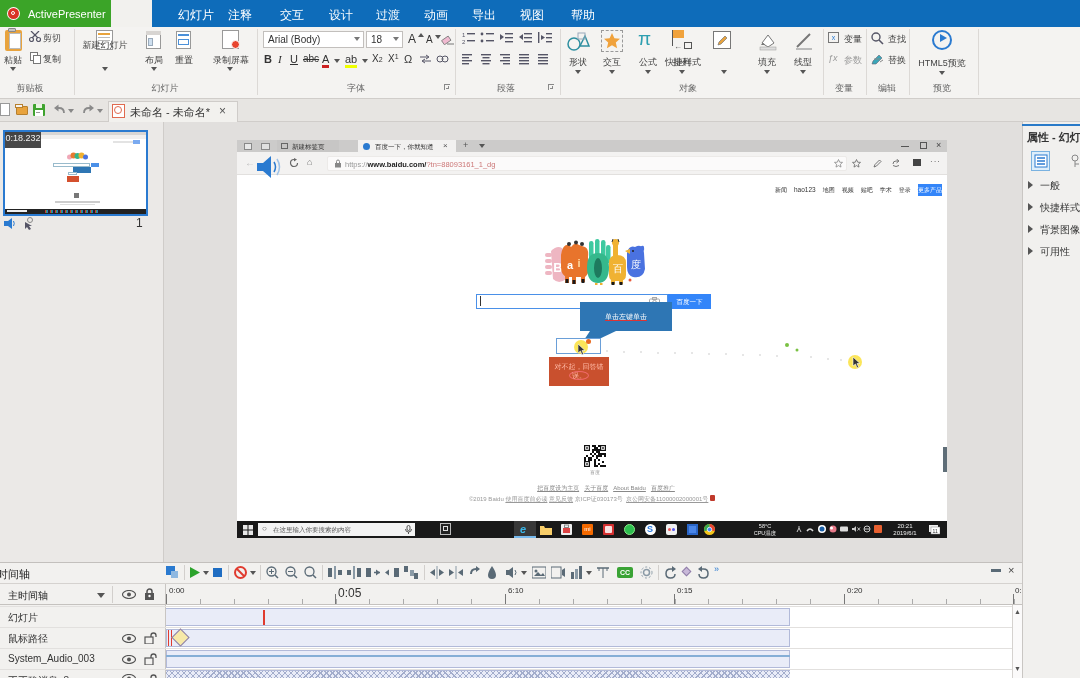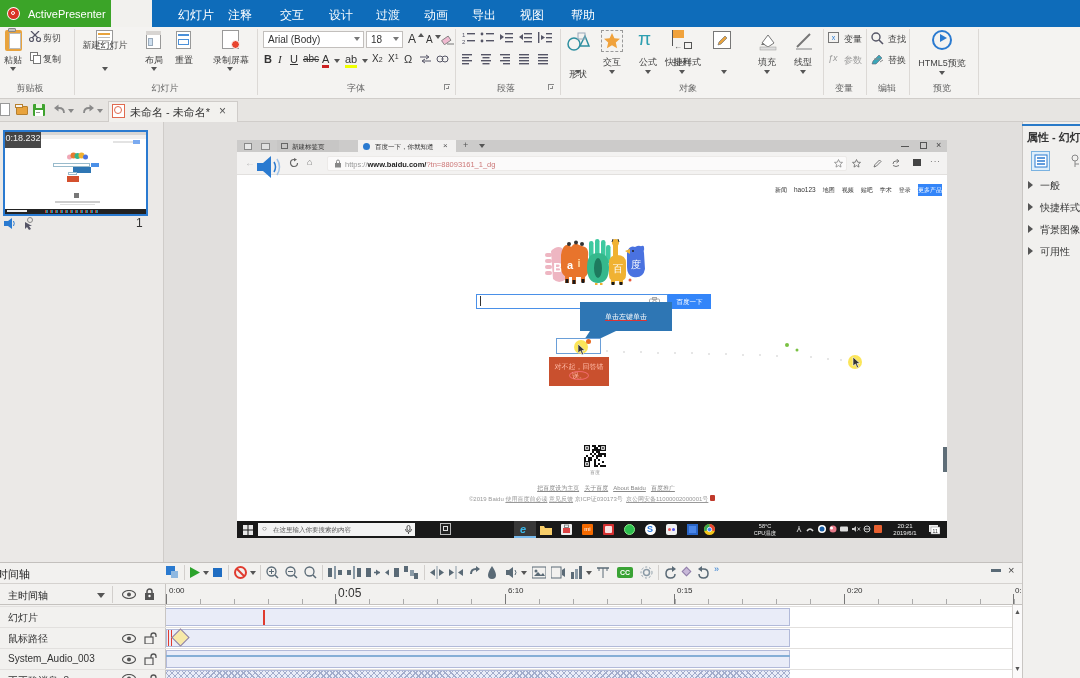--- a/index.html
+++ b/index.html
@@ -186,21 +186,21 @@
   <div class="abs" style="left:548px;top:84px;width:6px;height:6px;border-left:1px solid #888;border-top:1px solid #888;"></div>
       <div class="abs" style="left:550px;top:86px;width:3px;height:3px;border-right:1px solid #888;border-bottom:1px solid #888;"></div>
 
   <div class="abs" style="left:566px;top:30px;width:24px;height:22px;">
     <svg width="24" height="22">
           <circle cx="8" cy="14" r="6" fill="none" stroke="#2e8fa0" stroke-width="1.5"></circle>
           <path d="M14 16 L19 6 L23 16 Z" fill="none" stroke="#2e8fa0" stroke-width="1.5"></path>
           <rect x="12" y="3" width="7" height="6" fill="none" stroke="#9ab" stroke-width="1"></rect>
         </svg>
   </div>
-  <div class="abs lbl9" style="left:564px;top:68px;width:28px;">形状</div>
+  <div class="abs lbl9" style="left:564px;top:56px;width:28px;">形状</div>
   <div class="abs da" style="left:575px;top:70px;"></div>
   <div class="abs" style="left:601px;top:30px;width:22px;height:22px;border:1px dashed #999;"></div>
   <svg class="abs" style="left:603px;top:32px;" width="18" height="18">
         <polygon points="9,1 11.4,6.3 17,6.8 12.8,10.6 14.1,16.2 9,13.2 3.9,16.2 5.2,10.6 1,6.8 6.6,6.3" fill="#f0a23c"></polygon>
       </svg>
   <div class="abs lbl9" style="left:598px;top:56px;width:28px;">交互</div>
   <div class="abs da" style="left:609px;top:70px;"></div>
   <div class="abs" style="left:638px;top:28px;font-size:19px;color:#2e9fb0;">π</div>
   <div class="abs lbl9" style="left:634px;top:56px;width:28px;">公式</div>
   <div class="abs da" style="left:645px;top:70px;"></div>

